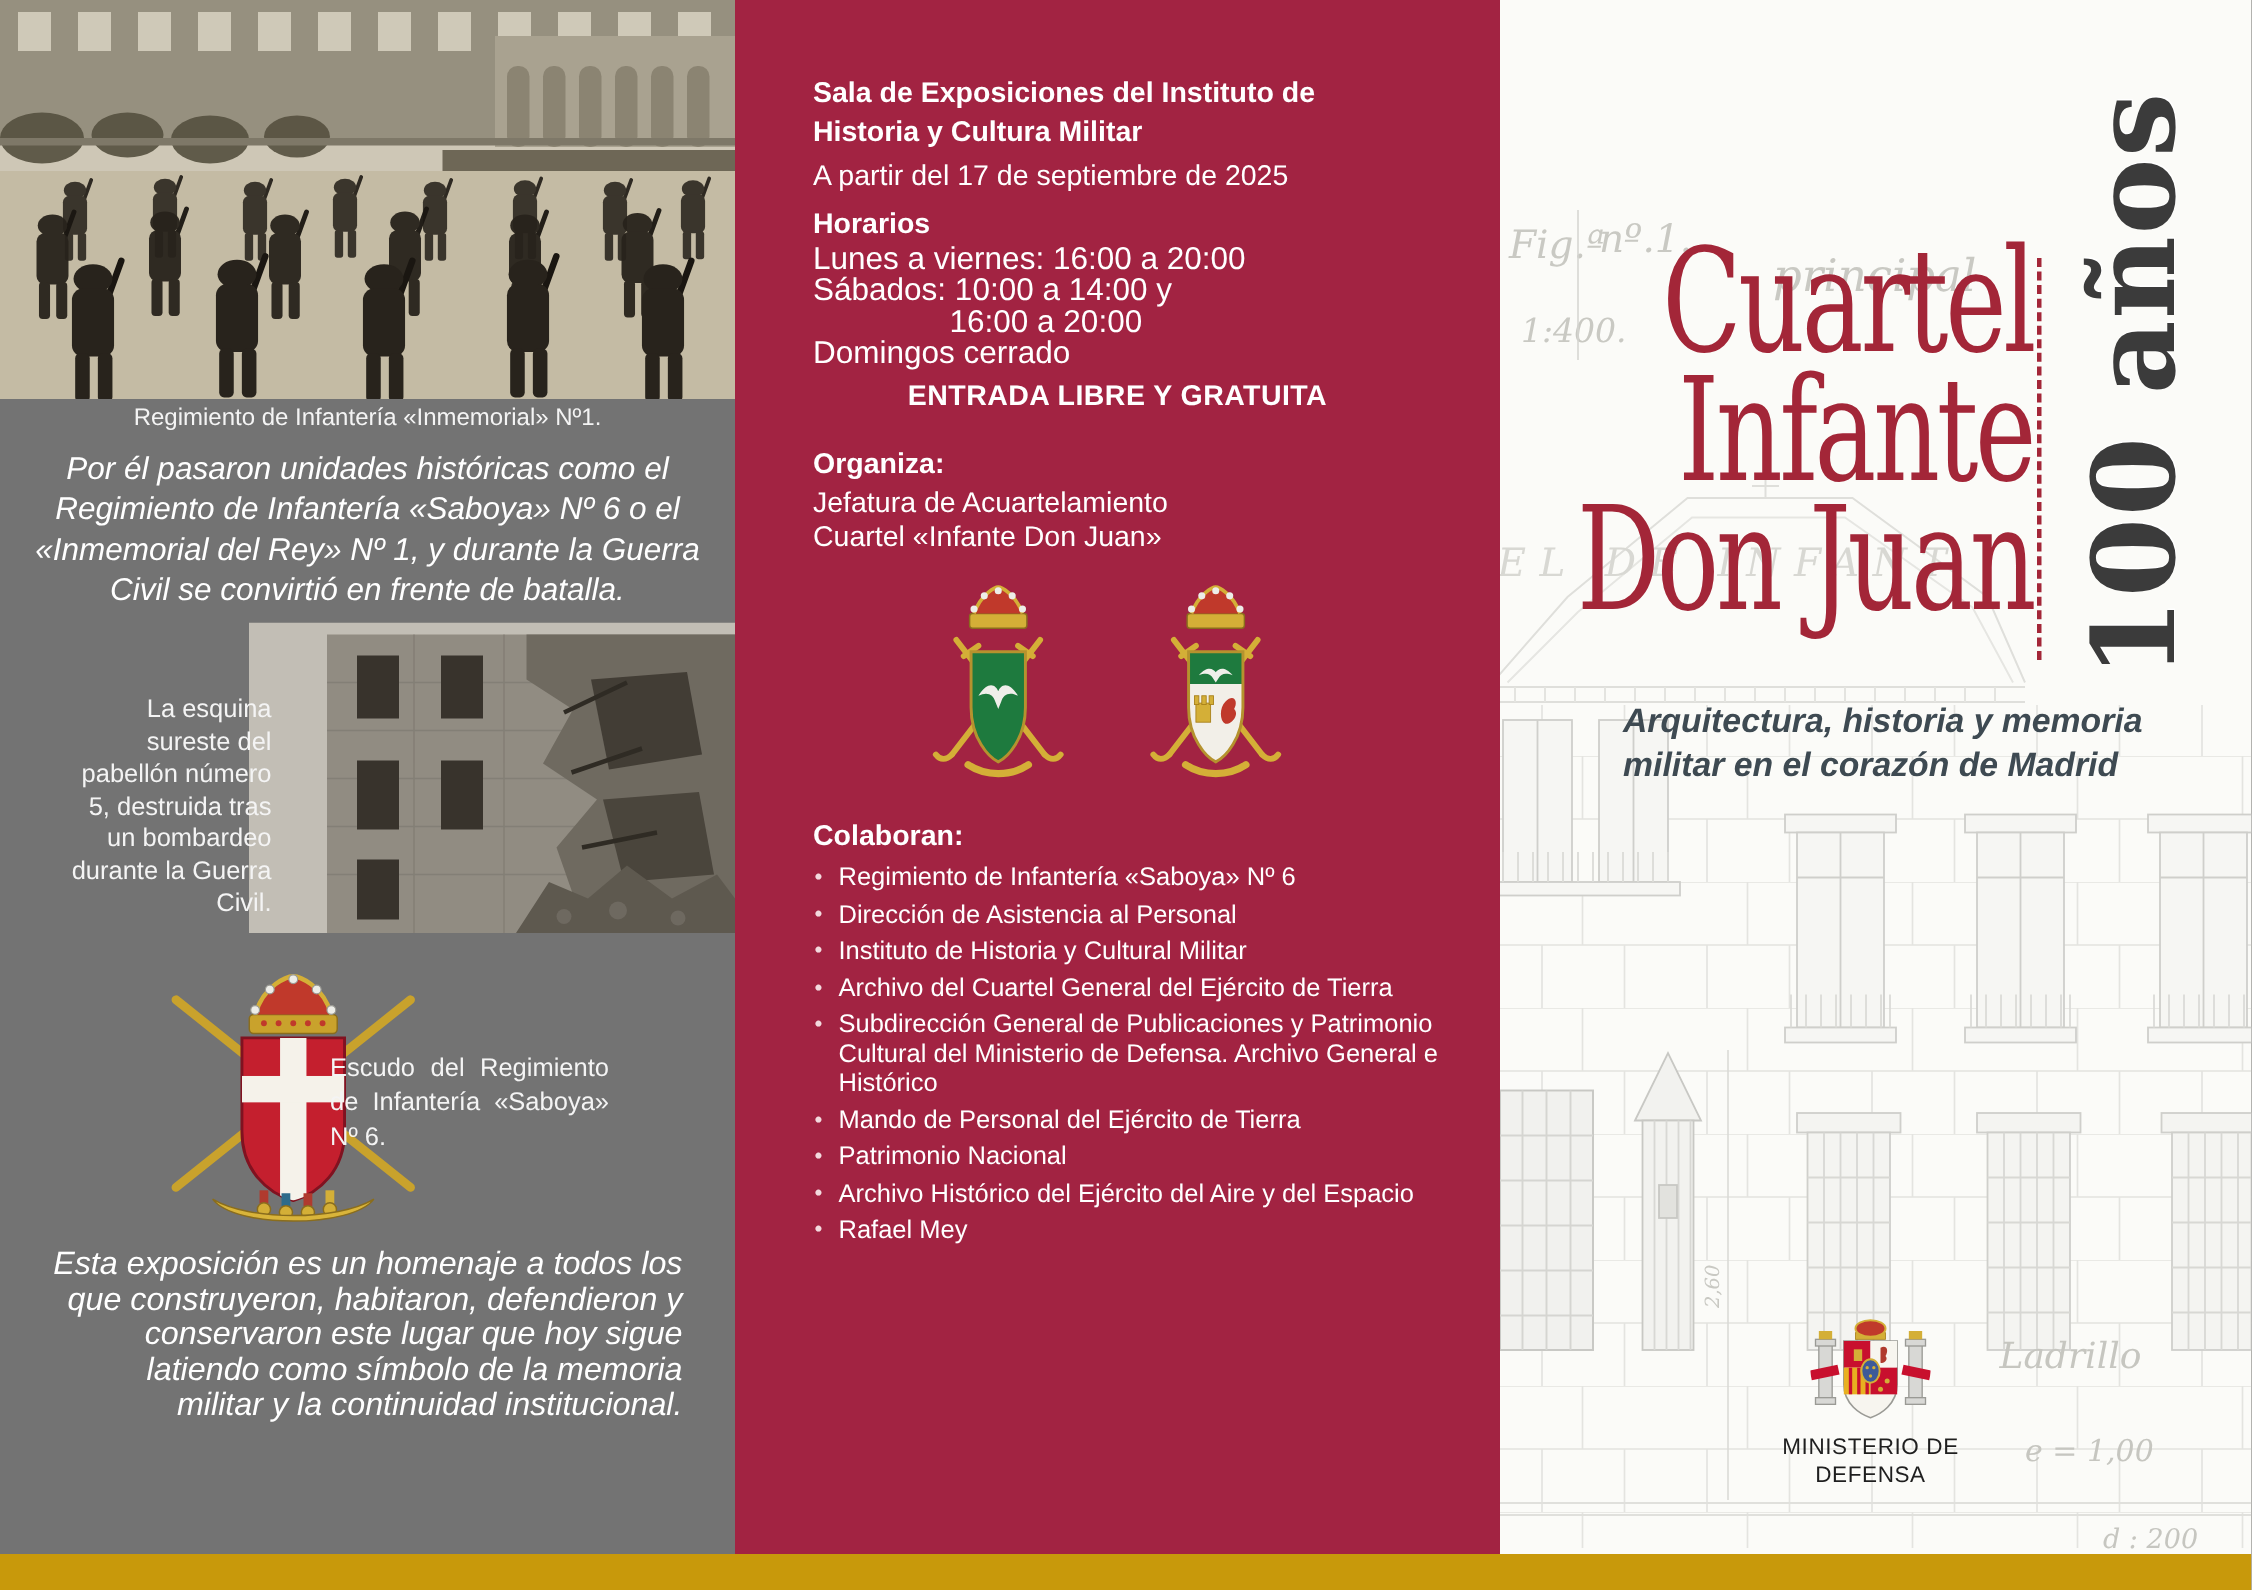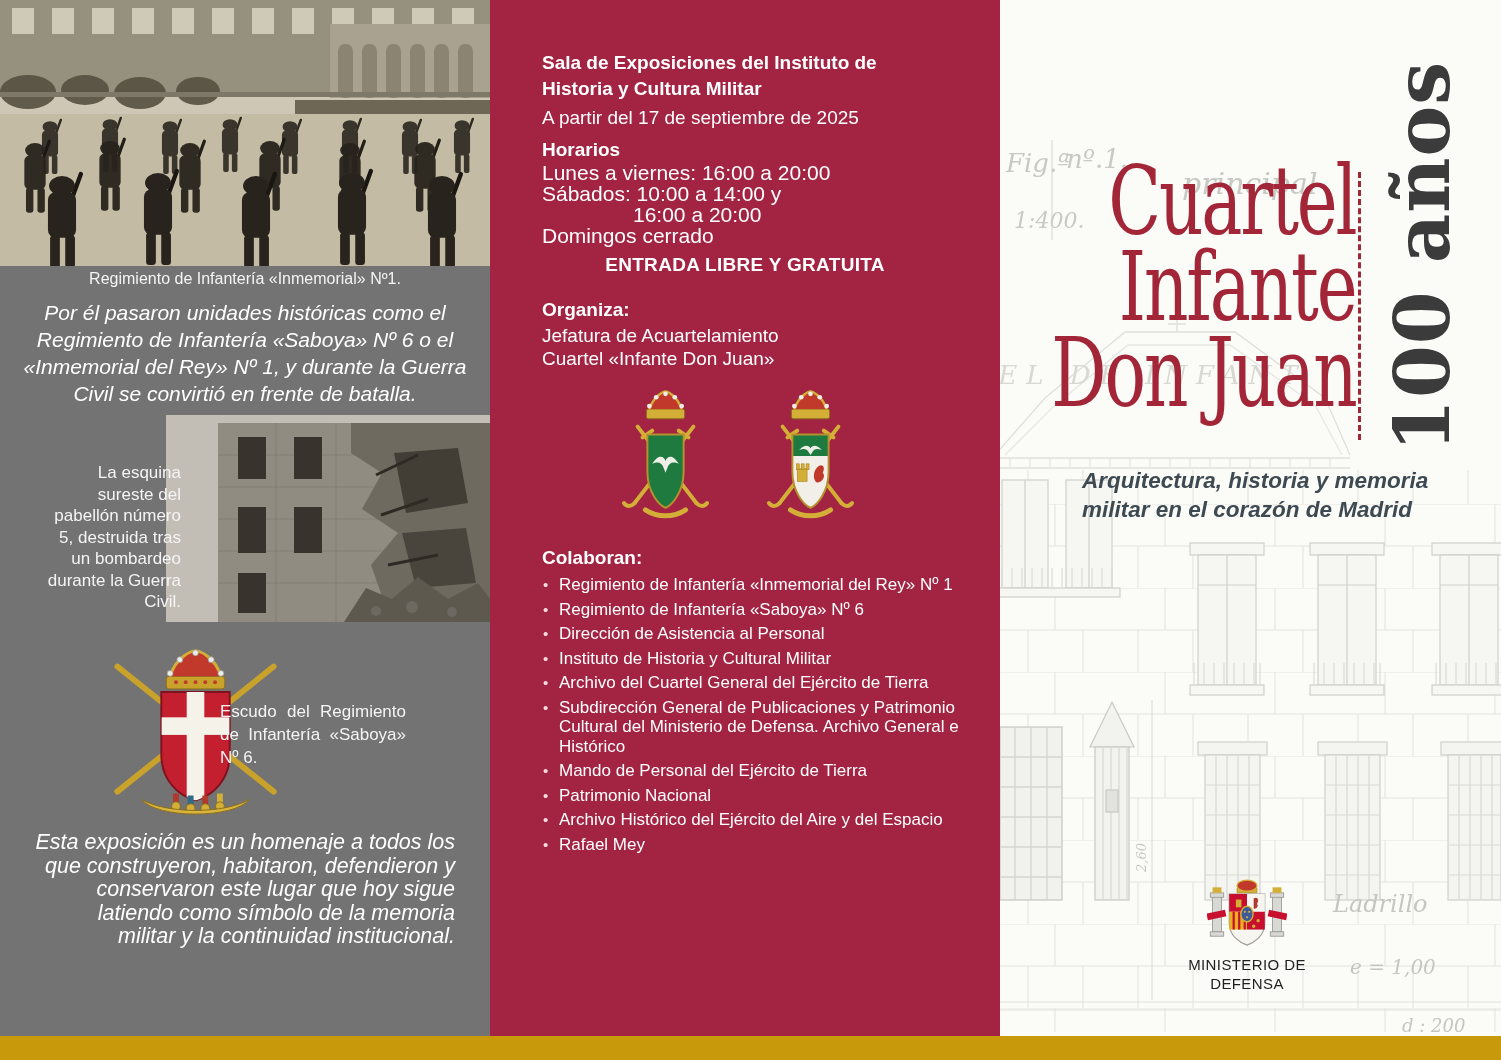--- a/index.html
+++ b/index.html
@@ -305,21 +305,20 @@
         </g>
         <path d="M55,78 C61,72 64,78 61,83 C65,87 59,94 55,93 C51,91 51,82 55,78 Z" fill="#C0392B"></path>
       </g>
       <path d="M30,44 H67 V82 C67,103 55,116 48.5,119 C42,116 30,103 30,82 Z" fill="none" stroke="#B5922E" stroke-width="2"></path>
       <path d="M28,121 C40,129 57,129 69,121" stroke="#D4AF37" stroke-width="5" fill="none" stroke-linecap="round"></path>
     </svg>
 
     <div class="mid-abs colaboran-label">Colaboran:</div>
     <div class="collab">
       <ul>
-        <li>Regimiento de Infantería «Inmemorial del Rey» Nº 1</li>
         <li>Regimiento de Infantería «Saboya» Nº 6</li>
         <li>Dirección de Asistencia al Personal</li>
         <li>Instituto de Historia y Cultural Militar</li>
         <li>Archivo del Cuartel General del Ejército de Tierra</li>
         <li>Subdirección General de Publicaciones y Patrimonio Cultural del Ministerio de Defensa. Archivo General e Histórico</li>
         <li>Mando de Personal del Ejército de Tierra</li>
         <li>Patrimonio Nacional</li>
         <li>Archivo Histórico del Ejército del Aire y del Espacio</li>
         <li>Rafael Mey</li>
       </ul>

